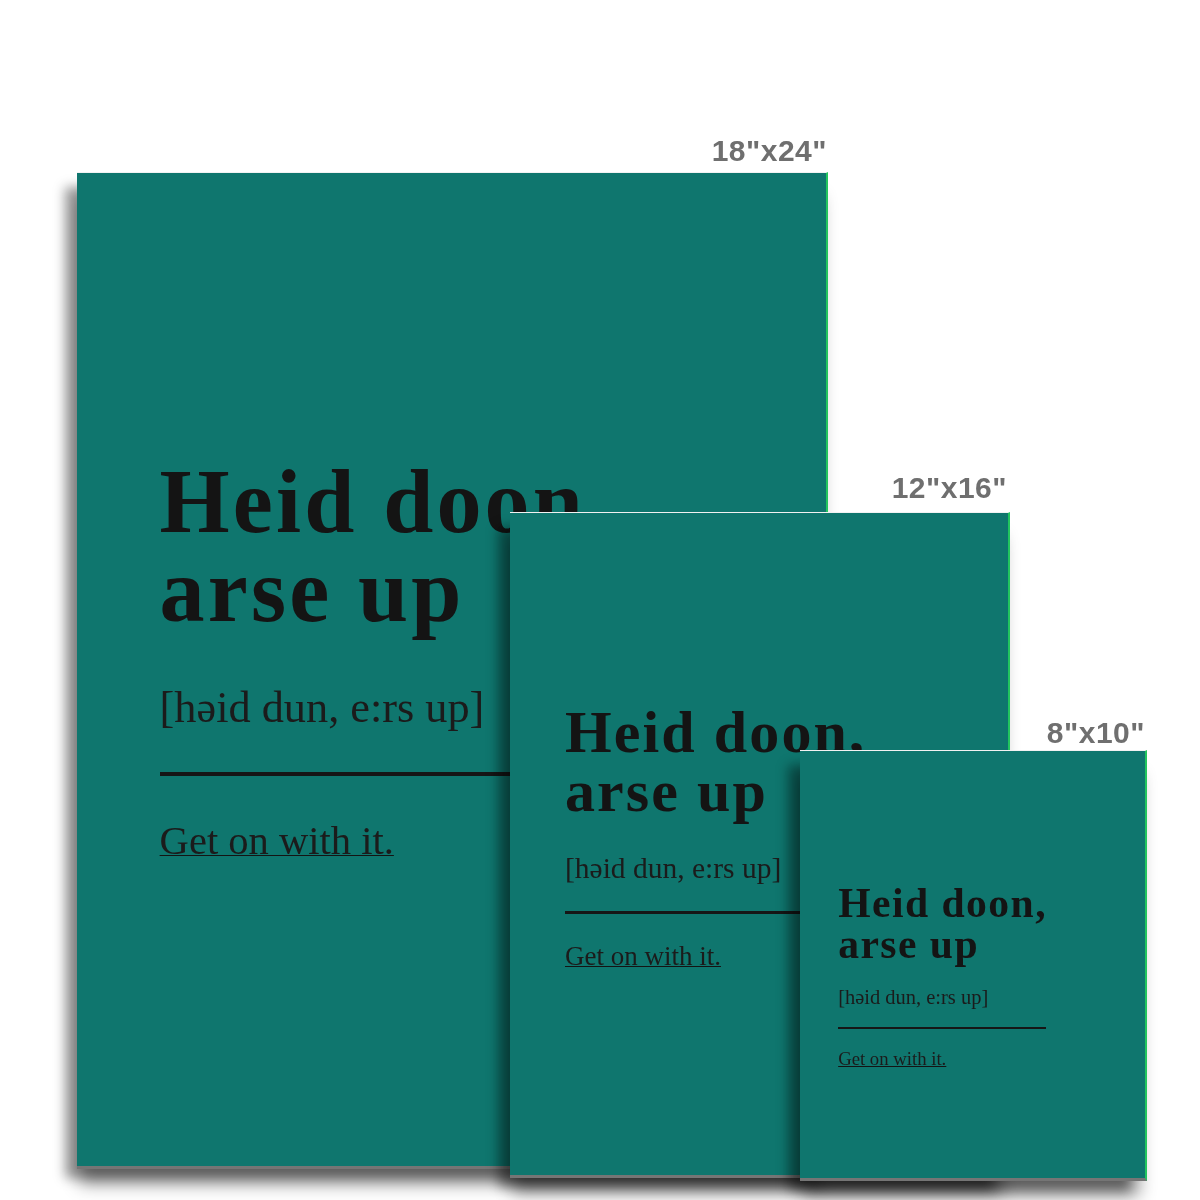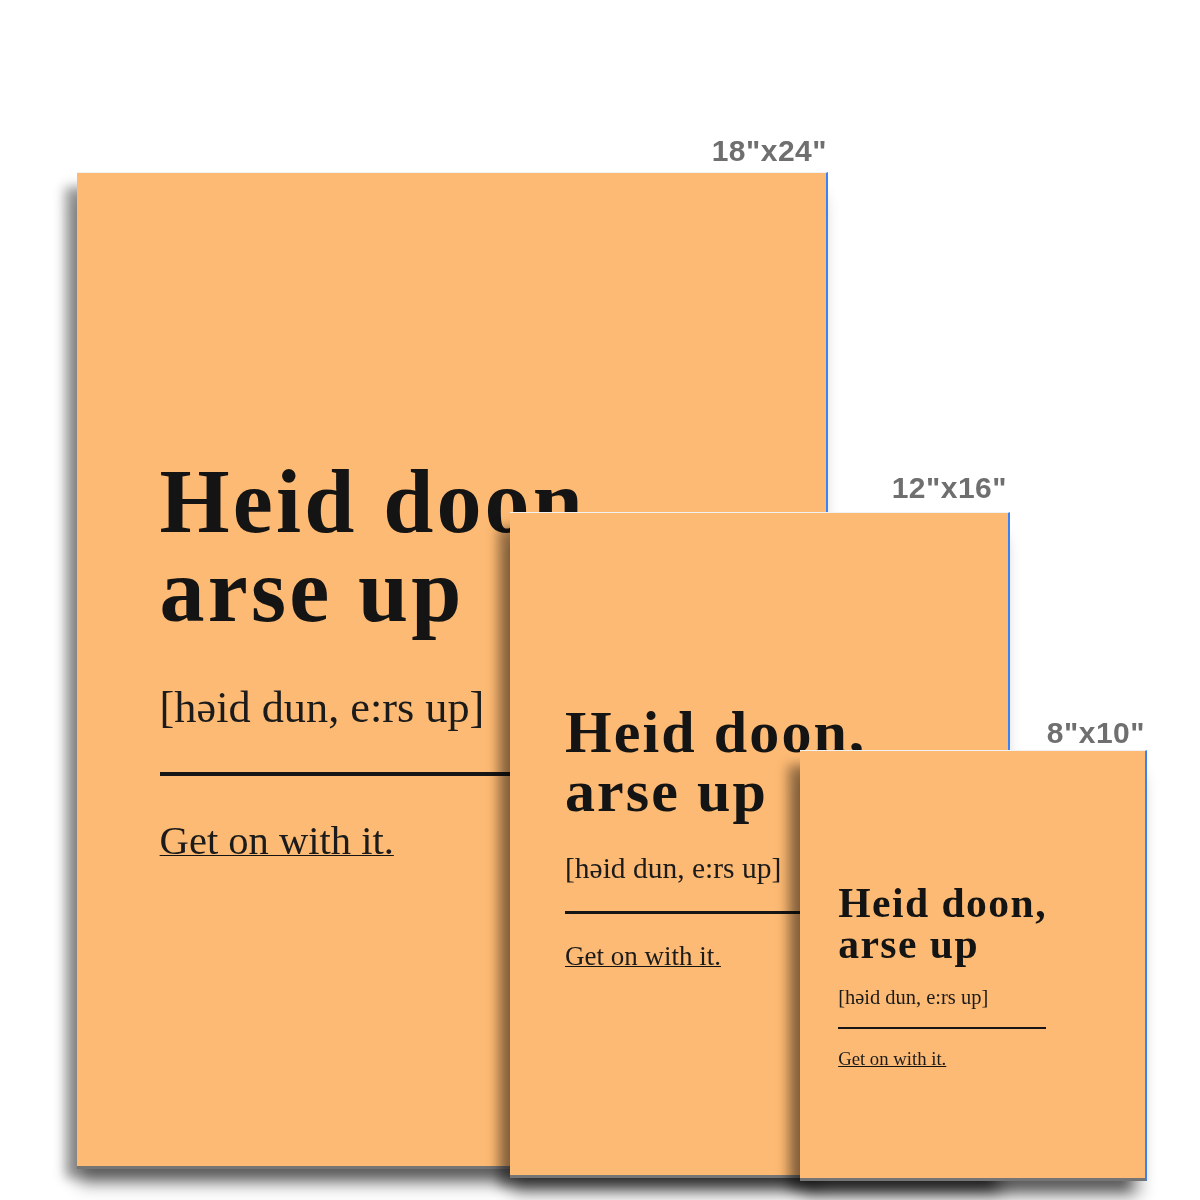--- a/index.html
+++ b/index.html
@@ -28,24 +28,24 @@
     z-index: 10;
     white-space: nowrap;
   }
   .size-label.l-18x24 { top: 134px; right: 373px; }
   .size-label.l-12x16 { top: 471px; right: 193px; }
   .size-label.l-8x10  { top: 716px; right: 55px;  }
 
   
   .poster {
     position: absolute;
-    background: #fdba74;
+    background: #0f766e;
     box-sizing: border-box;
     overflow: hidden;
-    border-right: 2px solid #3b82f6;
+    border-right: 2px solid #22c55e;
     border-bottom: 3px solid #757575;
     border-top: 1px solid #f2f2f2;
     box-shadow: -15px 12px 11px -3px rgba(0,0,0,0.38),
                 -3px 20px 16px -5px rgba(0,0,0,0.42);
   }
   
   .poster.p-large  { left: 77px;  top: 172px; width: 751px; height: 997px; font-size: 7.51px; z-index: 1; }
   .poster.p-medium { left: 510px; top: 512px; width: 500px; height: 666px; font-size: 5.00px; z-index: 2; }
   .poster.p-small  { left: 800px; top: 750px; width: 347px; height: 431px; font-size: 3.47px; z-index: 3; }
 

